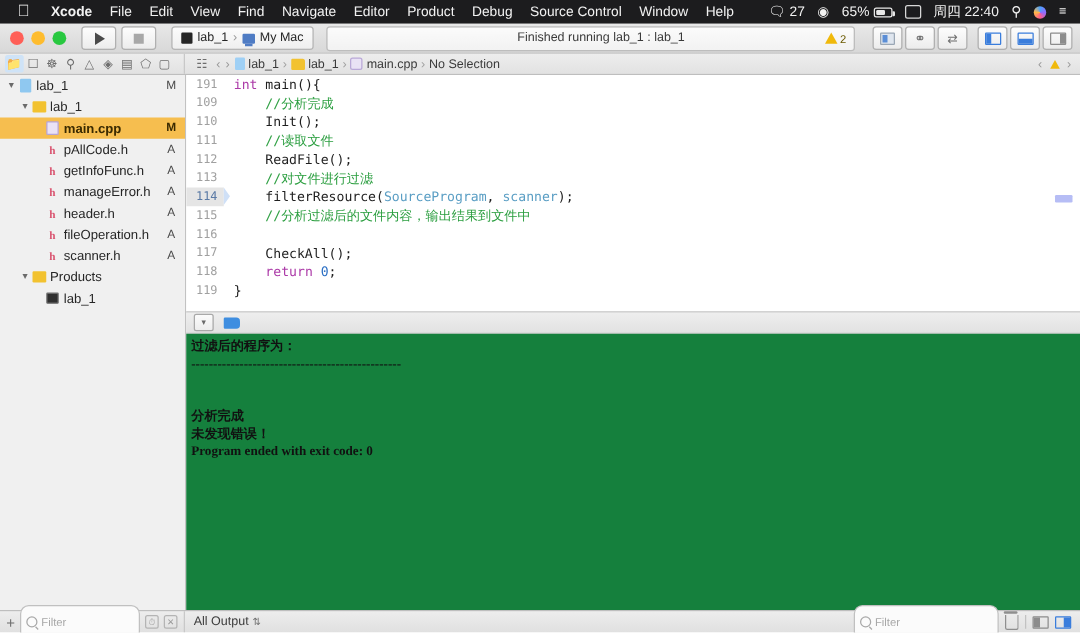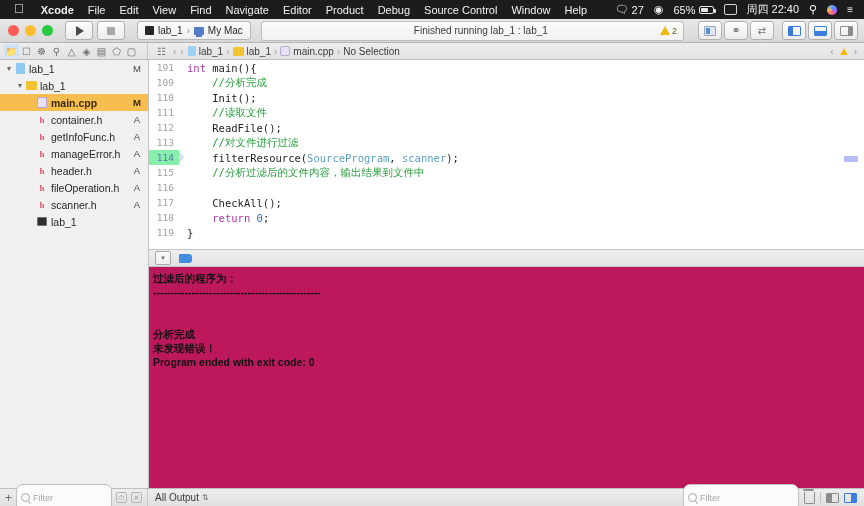--- a/index.html
+++ b/index.html
@@ -122,21 +122,21 @@
   .iprodfold{width:11px;height:9px;background:#f2c230;border-radius:1px;}
   .icpp{width:10px;height:11px;background:#eae2f6;border:1px solid #b6a4d6;border-radius:1px;box-sizing:border-box;}
   .iexec{width:10px;height:9px;background:#2f2f2f;border:1px solid #6d6d6d;border-radius:1px;box-sizing:border-box;}
 
   
   .editor{
     position:absolute;top:60px;left:149px;right:0;height:189px;
     background:#ffffff;overflow:hidden;
   }
   .codeline{height:15px;display:flex;align-items:center;font-family:"DejaVu Sans Mono",monospace;font-size:10.5px;white-space:pre;}
-  .codeline.hl .gut{background:#86efac;color:#5b7aa5;}
+  .codeline.hl .gut{background:#e5e5e5;color:#5b7aa5;}
   .codeline.hl .gut:after{content:"";position:absolute;right:-5px;top:0;border-top:7.5px solid transparent;border-bottom:7.5px solid transparent;border-left:5px solid #cfe0f7;}
   .gut{width:30px;flex:0 0 30px;text-align:right;padding-right:5px;box-sizing:border-box;
        color:#a0a0a0;font-size:9.5px;font-family:"DejaVu Sans Mono",monospace;position:relative;height:15px;line-height:15px;}
   .src{padding-left:8px;color:#1f1f1f;}
   .kw{color:#ac3ba8;}
   .fn{color:#1f1f1f;}
   .cm{color:#2a9e3f;}
   .num{color:#2b6fc4;}
   .idp{color:#5a9ec4;}
   .marker{position:absolute;right:6px;top:96px;width:14px;height:6px;background:#b6bdf5;border-radius:1px;}
@@ -148,22 +148,22 @@
     border-top:1px solid #c4c4c4;border-bottom:1px solid #c4c4c4;
     display:flex;align-items:center;gap:8px;padding-left:6px;box-sizing:border-box;
   }
   .dbtn{width:14px;height:12px;border:1px solid #a9a9a9;border-radius:2px;background:linear-gradient(#fbfbfb,#ededed);
         display:flex;align-items:center;justify-content:center;font-size:7px;color:#6a6a6a;}
   .flagico{width:13px;height:9px;background:#3f8ee0;border-radius:1px 3px 3px 1px;}
 
   
   .console{
     position:absolute;top:267px;left:149px;right:0;bottom:18px;
-    background:#be185d;overflow:hidden;
-    font-family:Liberation Sans, sans-serif;font-size:10.5px;
+    background:#15803d;overflow:hidden;
+    font-family:Liberation Serif, serif;font-size:10.5px;
     color:#111;padding:4px 0 12px 4px;box-sizing:border-box;
   }
   .cl{height:14px;line-height:14px;white-space:pre;font-weight:bold;}
 
   
   .bottombar{
     position:absolute;left:0;bottom:0;width:864px;height:18px;
     background:linear-gradient(#ededed,#e0e0e0);
     border-top:1px solid #bebebe;
     display:flex;align-items:center;box-sizing:border-box;
@@ -350,21 +350,21 @@
             <span class="icpp"></span>
           </span>
           <span class="lbl">main.cpp</span>
           <span class="st">M</span>
         </div>
         <div class="row" style="padding-left: 26px;">
           <span class="tw"></span>
           <span class="ico">
             <span class="ih">h</span>
           </span>
-          <span class="lbl">container.h</span>
+          <span class="lbl">pAllCode.h</span>
           <span class="st">A</span>
         </div>
         <div class="row" style="padding-left: 26px;">
           <span class="tw"></span>
           <span class="ico">
             <span class="ih">h</span>
           </span>
           <span class="lbl">getInfoFunc.h</span>
           <span class="st">A</span>
         </div>
@@ -392,20 +392,28 @@
           <span class="lbl">fileOperation.h</span>
           <span class="st">A</span>
         </div>
         <div class="row" style="padding-left: 26px;">
           <span class="tw"></span>
           <span class="ico">
             <span class="ih">h</span>
           </span>
           <span class="lbl">scanner.h</span>
           <span class="st">A</span>
+        </div>
+        <div class="row" style="padding-left: 15px;">
+          <span class="tw">▼</span>
+          <span class="ico">
+            <span class="iprodfold"></span>
+          </span>
+          <span class="lbl">Products</span>
+          <span class="st"></span>
         </div>
         <div class="row" style="padding-left: 26px;">
           <span class="tw"></span>
           <span class="ico">
             <span class="iexec"></span>
           </span>
           <span class="lbl">lab_1</span>
           <span class="st"></span>
         </div>
       </div>

